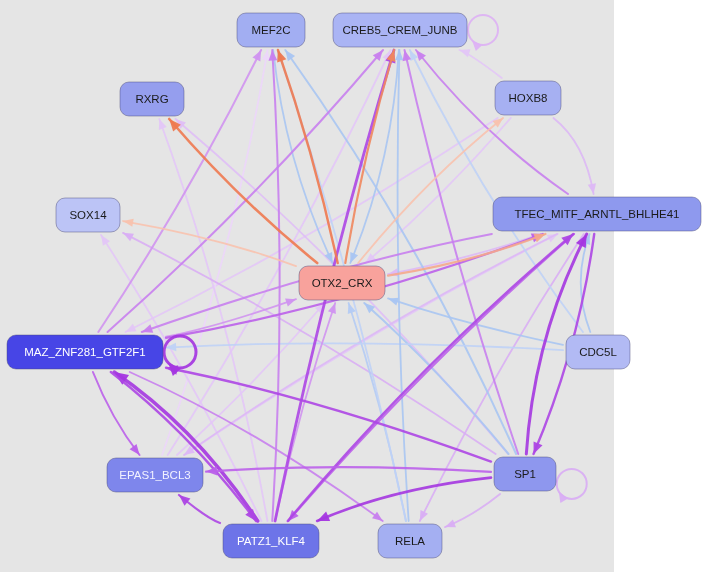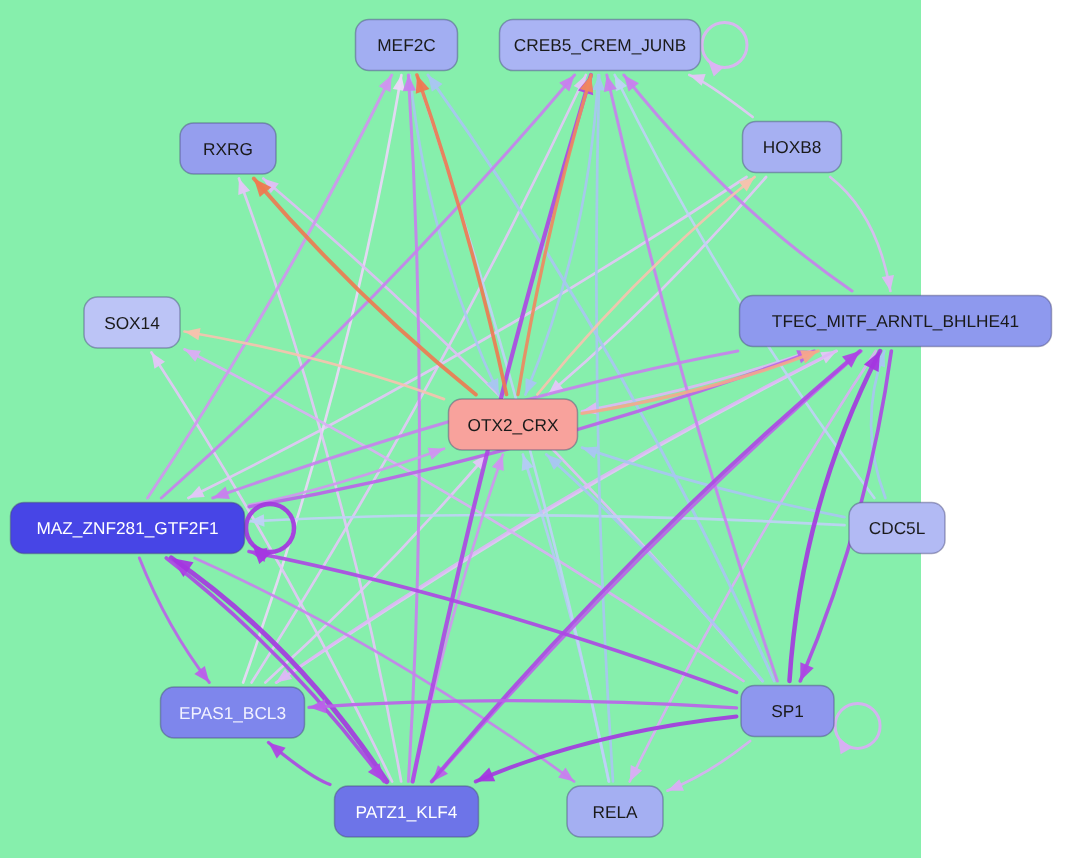--- a/index.html
+++ b/index.html
@@ -10,21 +10,21 @@
   body {
     width: 710px;
     height: 572px;
     overflow: hidden;
     font-family: "Liberation Sans", sans-serif;
   }
   #stage {
     position: relative;
     width: 614px;
     height: 572px;
-    background: #86efac;
+    background: #e5e5e5;
   }
   svg { display: block; }
   .node-label {
     font-family: "Liberation Sans", sans-serif;
     font-size: 11.5px;
   }
 </style>
 </head>
 <body>
 

